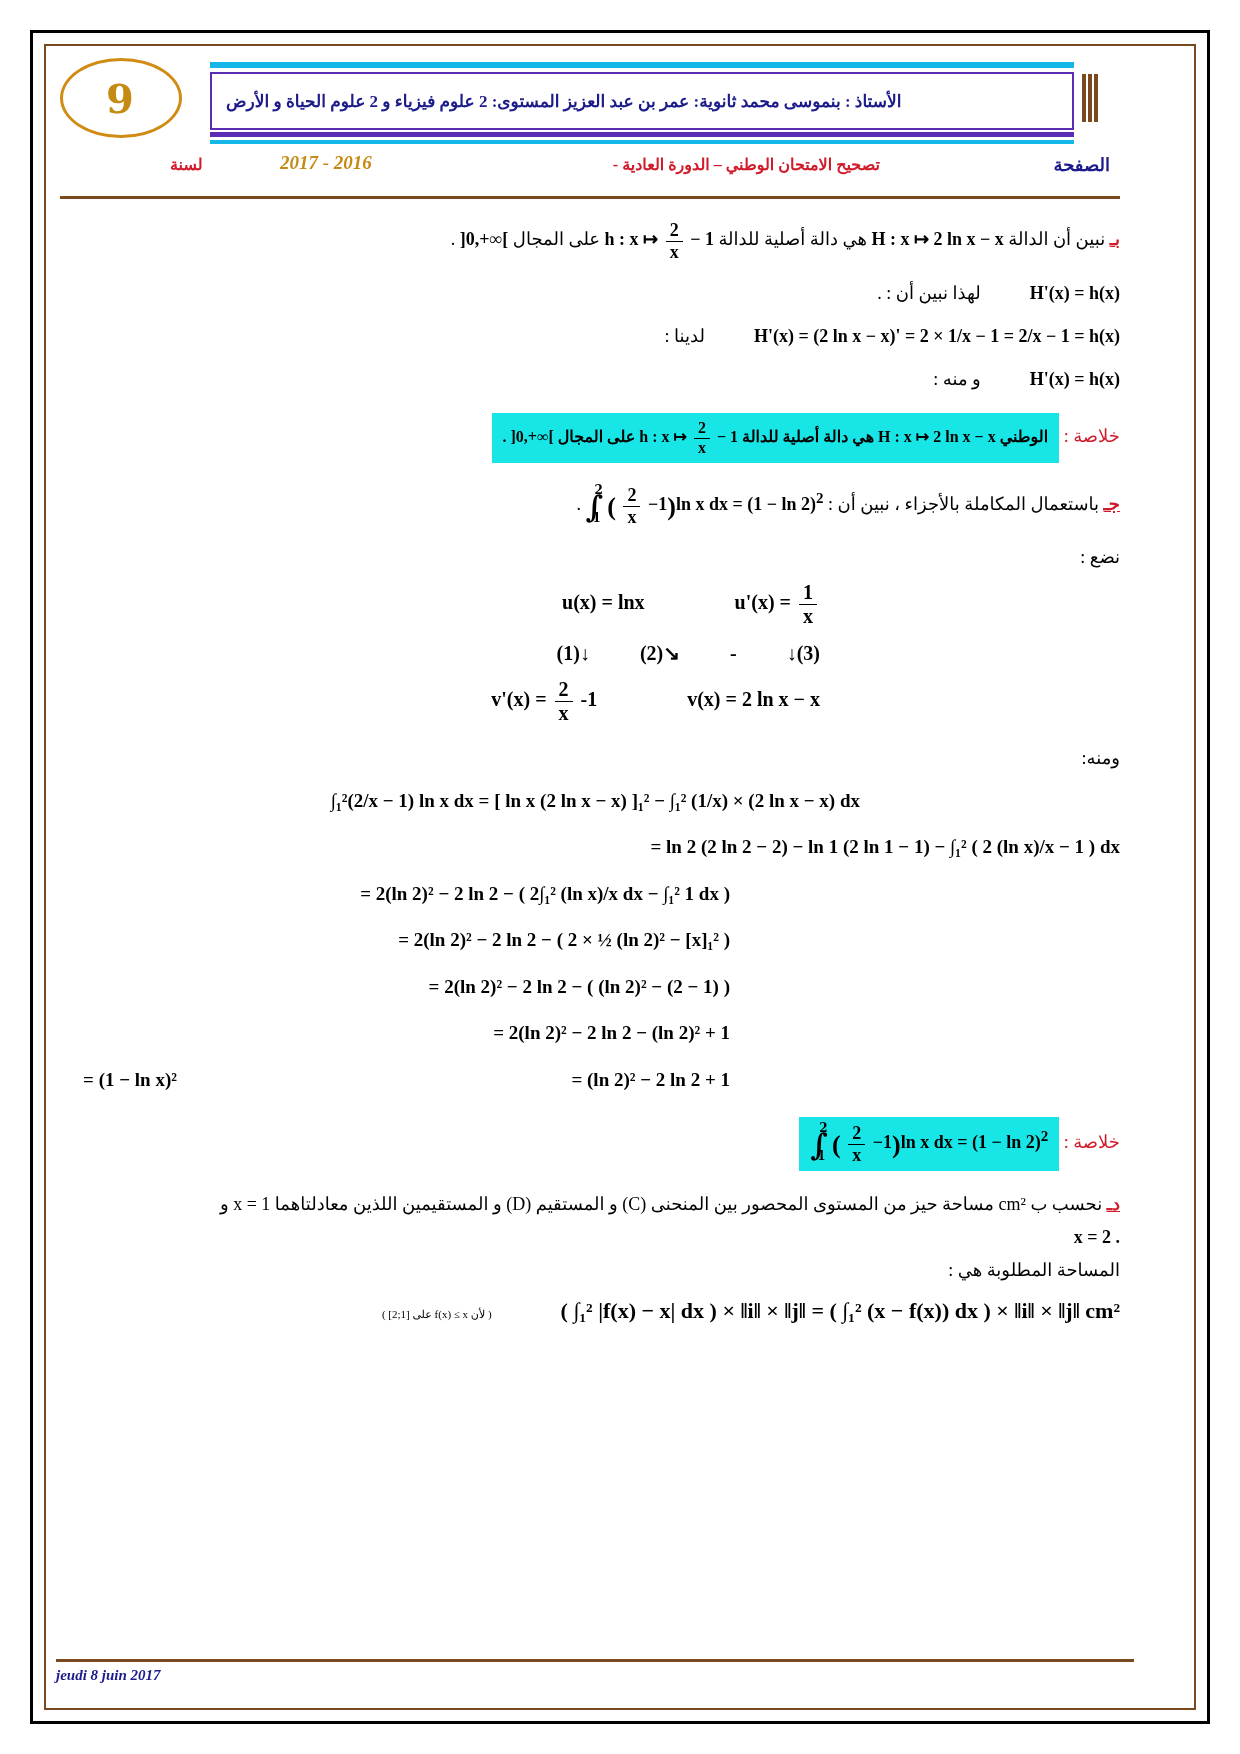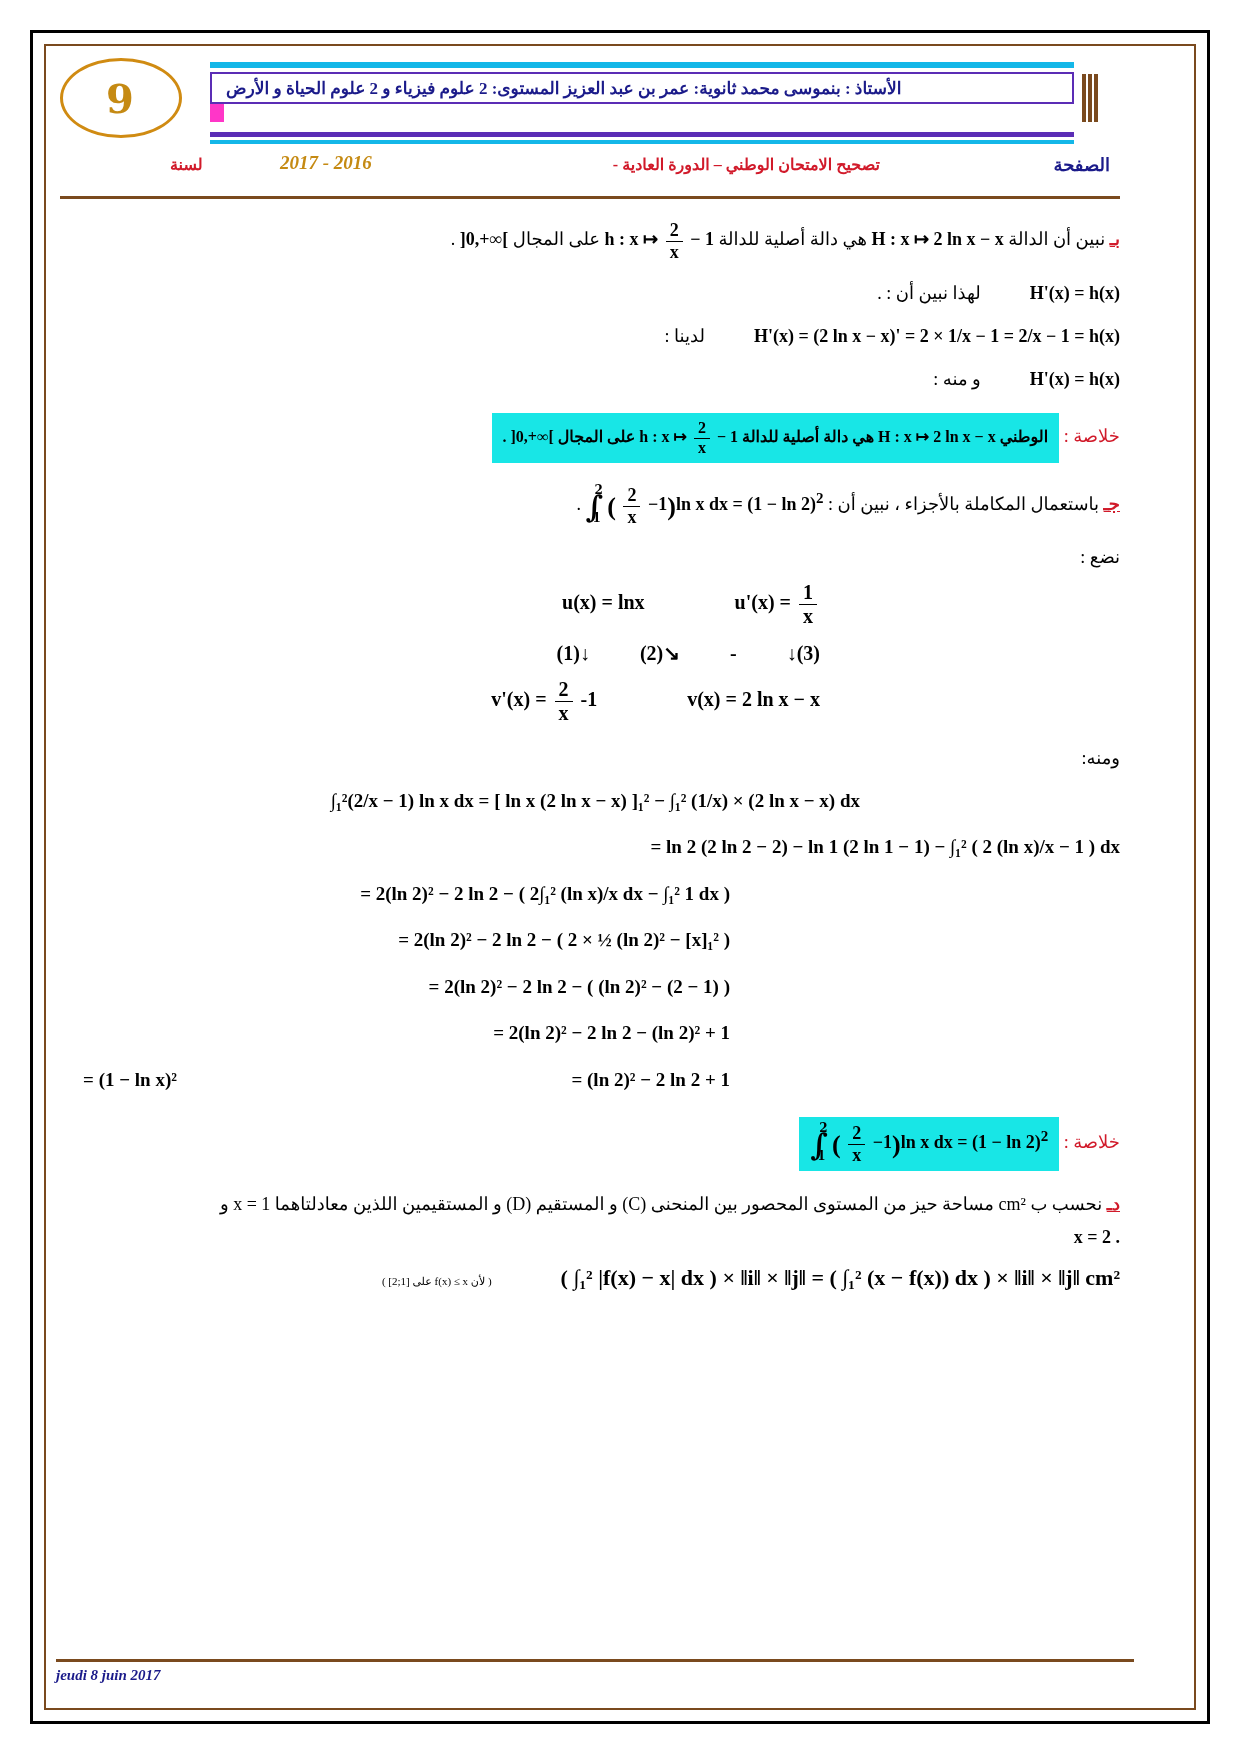--- a/index.html
+++ b/index.html
@@ -5,21 +5,21 @@
   html,body{margin:0;padding:0;background:#fff;}
   body{width:1240px;height:1754px;font-family:"Liberation Serif", serif;color:#000;}
   .page{position:relative;width:1240px;height:1754px;box-sizing:border-box;}
   .outer-frame{position:absolute;left:30px;top:30px;right:30px;bottom:30px;border:3px solid #000;}
   .inner-frame{position:absolute;left:44px;top:44px;right:44px;bottom:44px;border:2px solid #7a4a1e;}
 
   
   .header{position:absolute;left:60px;top:62px;width:1060px;}
   .hdr-bar-top{height:6px;background:#14b7e8;margin:0 46px 0 150px;}
   .hdr-row{position:relative;height:56px;margin-top:4px;}
-  .hdr-box{position:absolute;left:150px;right:46px;top:0;height:32px;border:2px solid #5b2db5;
+  .hdr-box{position:absolute;left:150px;right:46px;top:0;height:58px;border:2px solid #5b2db5;
            background:#fff;display:flex;align-items:center;justify-content:flex-end;padding:0 14px;box-sizing:border-box;}
   .hdr-text{font-size:17px;font-weight:bold;color:#1b1b8a;white-space:nowrap;}
   .circnum{position:absolute;left:0px;top:-14px;width:116px;height:74px;border:3px solid #d08b12;border-radius:50%;
            background:#fff;display:flex;align-items:center;justify-content:center;}
   .circnum span{font-family:"DejaVu Serif",serif;font-size:40px;font-weight:bold;color:#c58a13;letter-spacing:2px;}
   .left-bars{position:absolute;right:20px;top:2px;width:18px;height:48px;}
   .left-bars i{display:inline-block;width:4px;height:48px;background:#7a4a1e;margin-right:2px;}
   .pinkbar{position:absolute;left:150px;top:2px;width:14px;height:48px;background:#ff36c8;}
   .hdr-bar-b1{height:5px;background:#5b2db5;margin:4px 46px 0 150px;}
   .hdr-bar-b2{height:4px;background:#14b7e8;margin:3px 46px 0 150px;}
@@ -208,20 +208,23 @@
       </span>
     </div>
 
     <div class="line r" style="margin-top:20px;">
       <span class="tagb">دـ</span>
       <span>نحسب ب cm² مساحة حيز من المستوى المحصور بين المنحنى (C) و المستقيم (D) و المستقيمين اللذين معادلتاهما x = 1 و</span>
     </div>
     <div class="line r">
       <span class="ltr mathfont">x = 2 .</span>
     </div>
+    <div class="line r" style="margin-top:6px;">
+      <span>المساحة المطلوبة هي :</span>
+    </div>
     <div class="line r" style="margin-top:10px;">
       <span class="ltr mathfont" style="font-size:22px;margin-left:20px;">( ∫₁² |f(x) − x| dx ) × ‖i‖ × ‖j‖ = ( ∫₁² (x − f(x)) dx ) × ‖i‖ × ‖j‖ cm²</span>
       <span class="sp"></span>
       <span style="font-size:11px;">( لأن f(x) ≤ x على [1;2] )</span>
     </div>
 
   </div>
 
   <div class="footrule"></div>
   <div class="footdate">jeudi 8 juin 2017</div>

